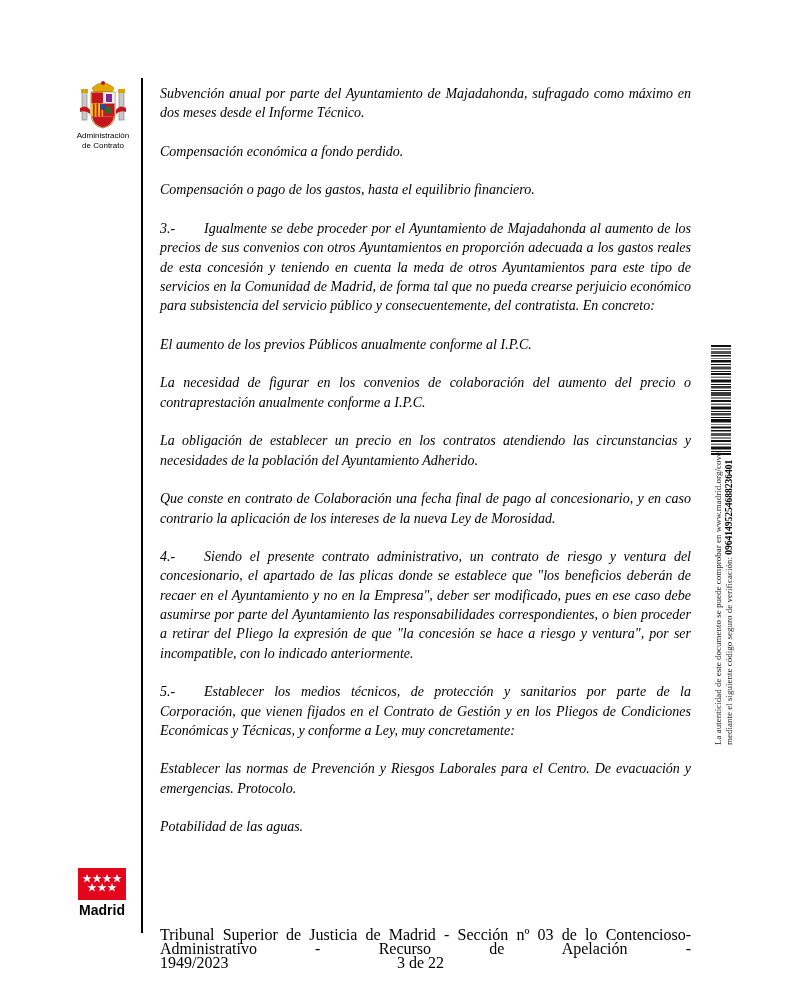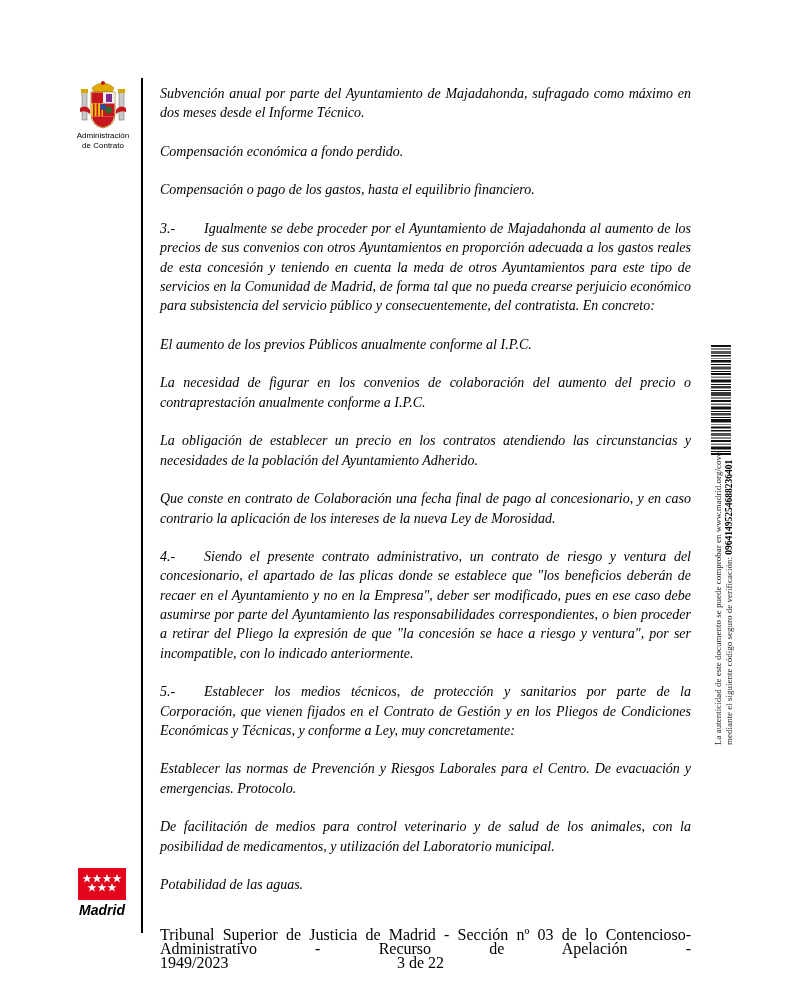--- a/index.html
+++ b/index.html
@@ -4,21 +4,21 @@
 <style>
   html, body { margin: 0; padding: 0; background: #ffffff; }
   body { width: 792px; height: 1000px; position: relative; overflow: hidden; font-family: "Liberation Serif", "DejaVu Serif", serif; color: #000; }
   .vline { position: absolute; left: 141px; top: 78px; width: 2px; height: 855px; background: #000; }
   .logo-justicia { position: absolute; left: 74px; top: 78px; width: 58px; text-align: center; }
   .logo-justicia svg { display: block; margin: 0 auto; }
   .logo-text { font-family: "Liberation Sans", "DejaVu Sans", sans-serif; font-size: 8px; line-height: 9px; color: #000; margin-top: 1px; }
   .logo-madrid { position: absolute; left: 78px; top: 868px; width: 48px; text-align: center; }
   .madrid-flag { width: 48px; height: 32px; background: #e3051b; position: relative; }
   .madrid-flag svg { position: absolute; left: 0; top: 0; }
-  .madrid-text { font-family: "Liberation Sans", "DejaVu Sans", sans-serif; font-weight: bold; font-size: 14px; line-height: 16px; margin-top: 2px; font-style: italic; }
+  .madrid-text { font-family: "Liberation Sans", "DejaVu Sans", sans-serif; font-weight: bold; font-size: 14px; line-height: 16px; margin-top: 2px; }
   .content { position: absolute; left: 160px; top: 84px; width: 531px; font-style: italic; font-size: 14px; line-height: 19.3px; text-align: justify; }
   .content p { margin: 0 0 19.3px 0; }
   .content .num { display: inline-block; width: 44px; }
   .footer { position: absolute; left: 160px; top: 928px; width: 531px; font-size: 16px; line-height: 14px; }
   .footer .l1 { text-align: justify; text-align-last: justify; }
   .footer .l2 { position: relative; height: 14px; }
   .footer .case { position: absolute; left: 0; }
   .footer .page { position: absolute; left: 237px; }
   .side { position: absolute; left: 708px; top: 345px; width: 28px; height: 400px; }
   .barcode { position: absolute; left: 3px; top: 0; width: 20px; height: 110px; }
@@ -62,21 +62,20 @@
   <p><span>Compensación económica a fondo perdido.</span></p>
   <p><span>Compensación o pago de los gastos, hasta el equilibrio financiero.</span></p>
   <p><span class="num">3.-</span><span>Igualmente se debe proceder por el Ayuntamiento de Majadahonda al aumento de los precios de sus convenios con otros Ayuntamientos en proporción adecuada a los gastos reales de esta concesión y teniendo en cuenta la meda de otros Ayuntamientos para este tipo de servicios en la Comunidad de Madrid, de forma tal que no pueda crearse perjuicio económico para subsistencia del servicio público y consecuentemente, del contratista. En concreto:</span></p>
   <p><span>El aumento de los previos Públicos anualmente conforme al I.P.C.</span></p>
   <p><span>La necesidad de figurar en los convenios de colaboración del aumento del precio o contraprestación anualmente conforme a I.P.C.</span></p>
   <p><span>La obligación de establecer un precio en los contratos atendiendo las circunstancias y necesidades de la población del Ayuntamiento Adherido.</span></p>
   <p><span>Que conste en contrato de Colaboración una fecha final de pago al concesionario, y en caso contrario la aplicación de los intereses de la nueva Ley de Morosidad.</span></p>
   <p><span class="num">4.-</span><span>Siendo el presente contrato administrativo, un contrato de riesgo y ventura del concesionario, el apartado de las plicas donde se establece que "los beneficios deberán de recaer en el Ayuntamiento y no en la Empresa", deber ser modificado, pues en ese caso debe asumirse por parte del Ayuntamiento las responsabilidades correspondientes, o bien proceder a retirar del Pliego la expresión de que "la concesión se hace a riesgo y ventura", por ser incompatible, con lo indicado anteriormente.</span></p>
   <p><span class="num">5.-</span><span>Establecer los medios técnicos, de protección y sanitarios por parte de la Corporación, que vienen fijados en el Contrato de Gestión y en los Pliegos de Condiciones Económicas y Técnicas, y conforme a Ley, muy concretamente:</span></p>
   <p><span>Establecer las normas de Prevención y Riesgos Laborales para el Centro. De evacuación y emergencias. Protocolo.</span></p>
-  <p><span>De facilitación de medios para control veterinario y de salud de los animales, con la posibilidad de medicamentos, y utilización del Laboratorio municipal.</span></p>
   <p><span>Potabilidad de las aguas.</span></p>
 </div>
 
 <div class="logo-madrid">
   <div class="madrid-flag">
     <svg width="48" height="32" viewBox="0 0 48 32">
       <g fill="#ffffff">
         <polygon points="9,6 10.2,9.3 13.6,9.3 10.9,11.3 11.9,14.6 9,12.6 6.1,14.6 7.1,11.3 4.4,9.3 7.8,9.3"></polygon>
         <polygon points="19,6 20.2,9.3 23.6,9.3 20.9,11.3 21.9,14.6 19,12.6 16.1,14.6 17.1,11.3 14.4,9.3 17.8,9.3"></polygon>
         <polygon points="29,6 30.2,9.3 33.6,9.3 30.9,11.3 31.9,14.6 29,12.6 26.1,14.6 27.1,11.3 24.4,9.3 27.8,9.3"></polygon>

